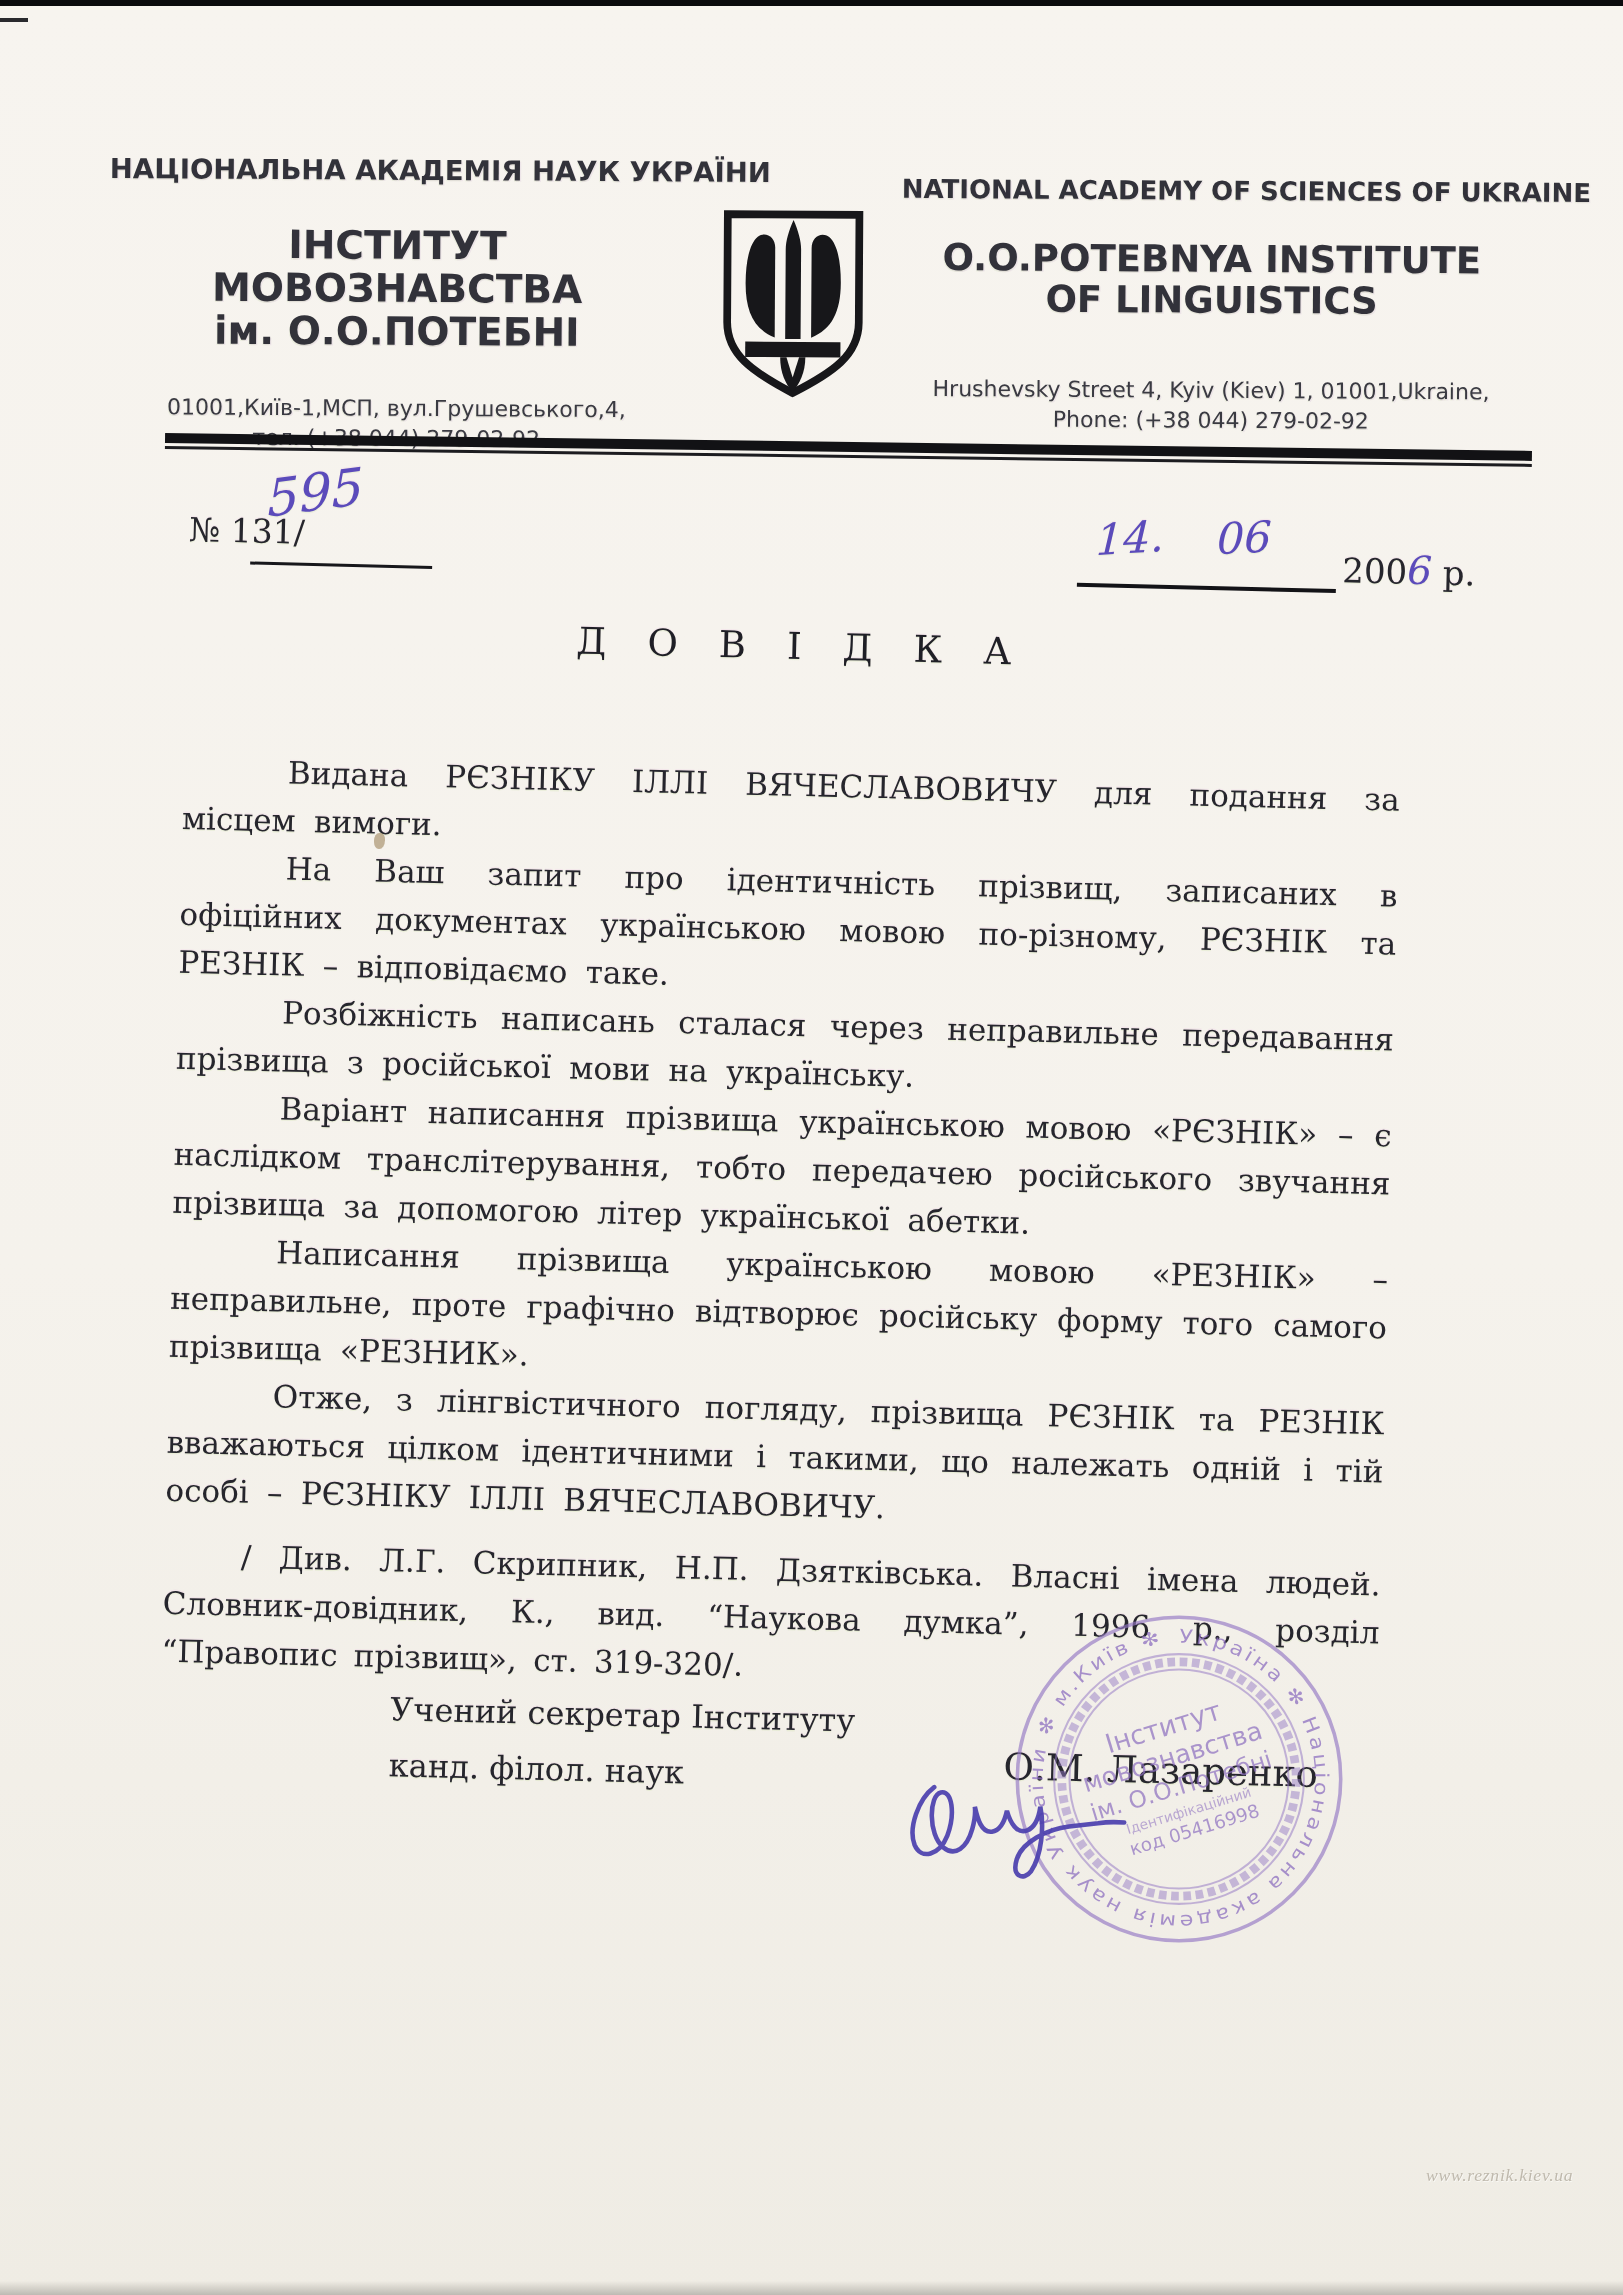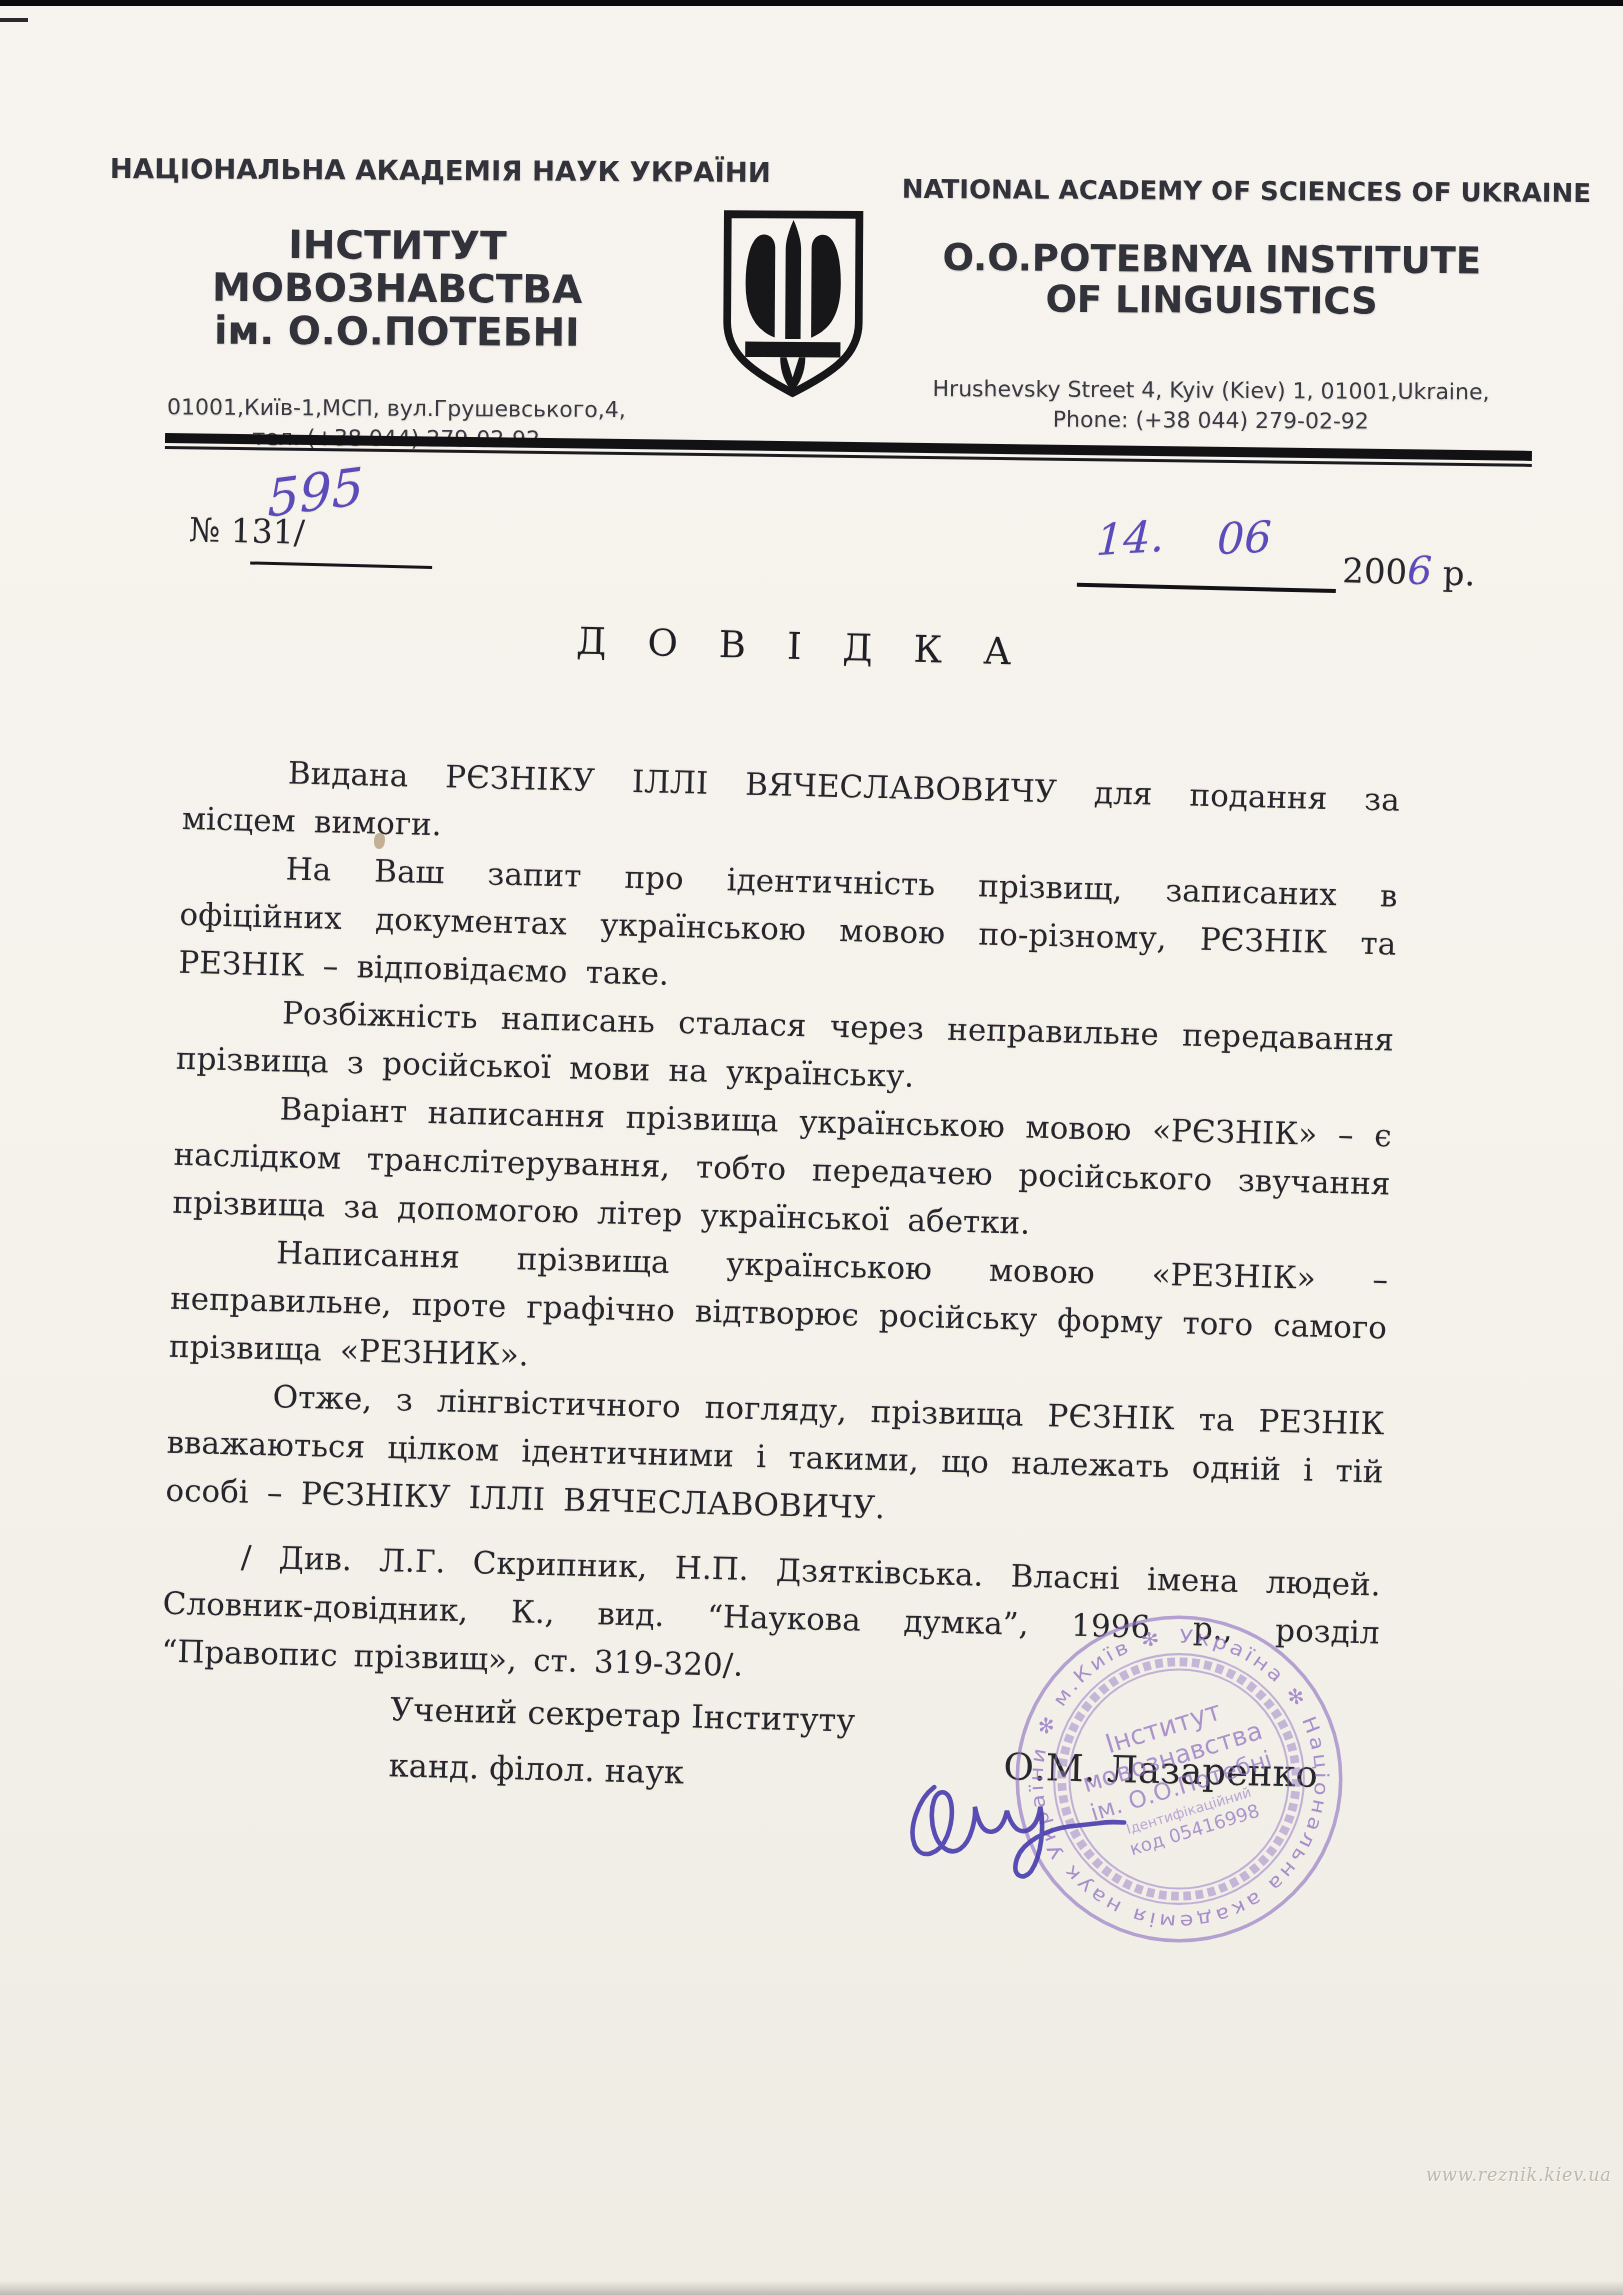--- a/index.html
+++ b/index.html
@@ -80,20 +80,21 @@
   
   .stamp{position:absolute;left:1005px;top:1605px;width:348px;height:348px;z-index:2;opacity:.88;}
   .autograph{position:absolute;left:891px;top:1749px;width:262px;height:151px;z-index:4;}
 
   .speck{position:absolute;left:374px;top:833px;width:10.5px;height:15.7px;border-radius:50% 40% 55% 45%;
     background:rgba(150,122,78,.55);filter:blur(0.7px);}
   .watermark{
     position:absolute;left:1426px;top:2165px;z-index:1;
     font-style:italic;font-size:17.7px;letter-spacing:0.7px;color:#bfb9ad;
     text-shadow:0.7px 0.7px 0 rgba(255,255,255,.6);
+    font-family:Liberation Serif, serif;
   }
 </style>
 </head>
 <body>
 
 <div class="scan-page">
   <div class="top-strip"></div>
   <div class="left-dash"></div>
 
   <header class="letterhead">

